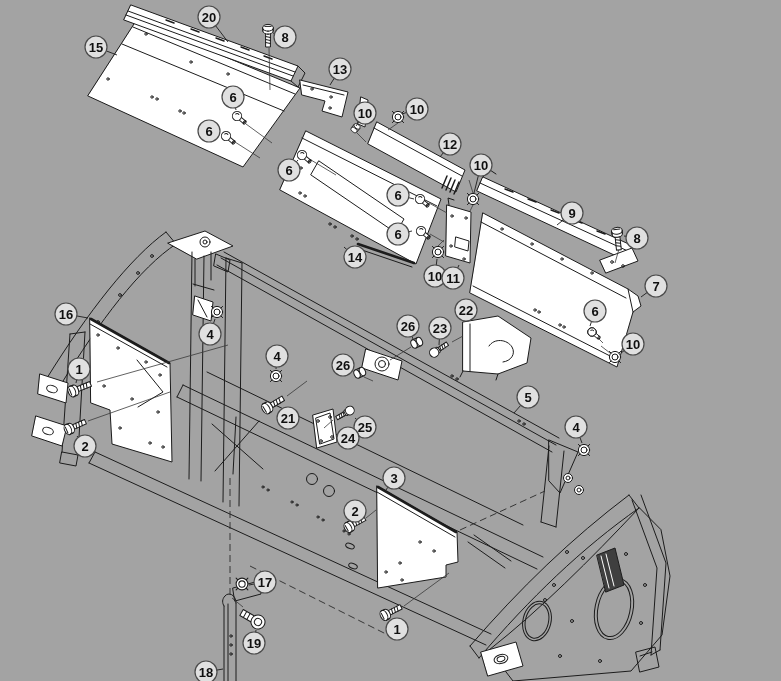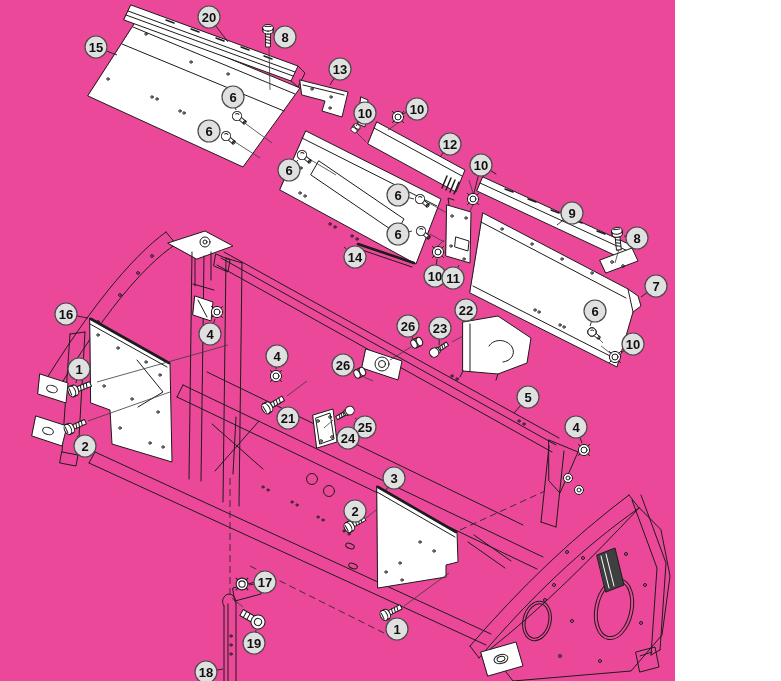--- a/index.html
+++ b/index.html
@@ -1,16 +1,16 @@
 <!DOCTYPE html>
 <html><head>
 <meta charset="utf-8">
 <style>
   html,body{margin:0;padding:0;background:#ffffff;}
-  .stage{position:relative;width:675px;height:681px;background:#ec4899;overflow:hidden;
+  .stage{position:relative;width:781px;height:681px;background:#a3a3a3;overflow:hidden;
          font-family:"Liberation Sans",sans-serif;}
   svg{display:block}
   .art{fill:none;stroke:#1c1c1c;stroke-width:1;stroke-linejoin:round;stroke-linecap:round}
   .wfill{fill:#ffffff}
   .thick{stroke-width:2.6}
   .med{stroke-width:1.5}
   .thin{stroke-width:0.8;stroke:#3a3a3a}
   .dash{stroke-dasharray:7 4;stroke-width:0.9;stroke:#2a2a2a;fill:none}
   .darkfill{fill:#3f3f3f;stroke:#1c1c1c}
   .callout-text{font:bold 13px "Liberation Sans",sans-serif;fill:#101010;text-anchor:middle}

